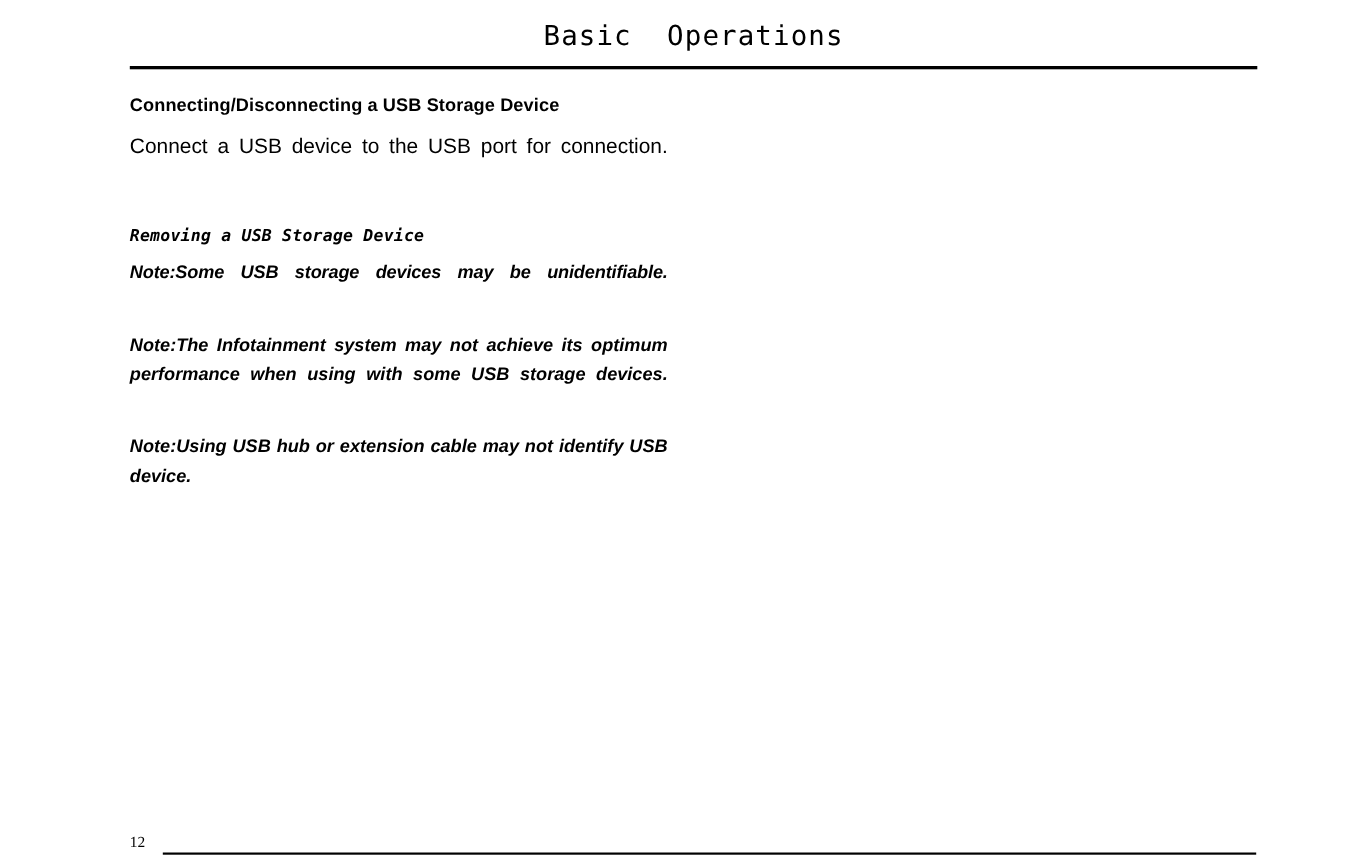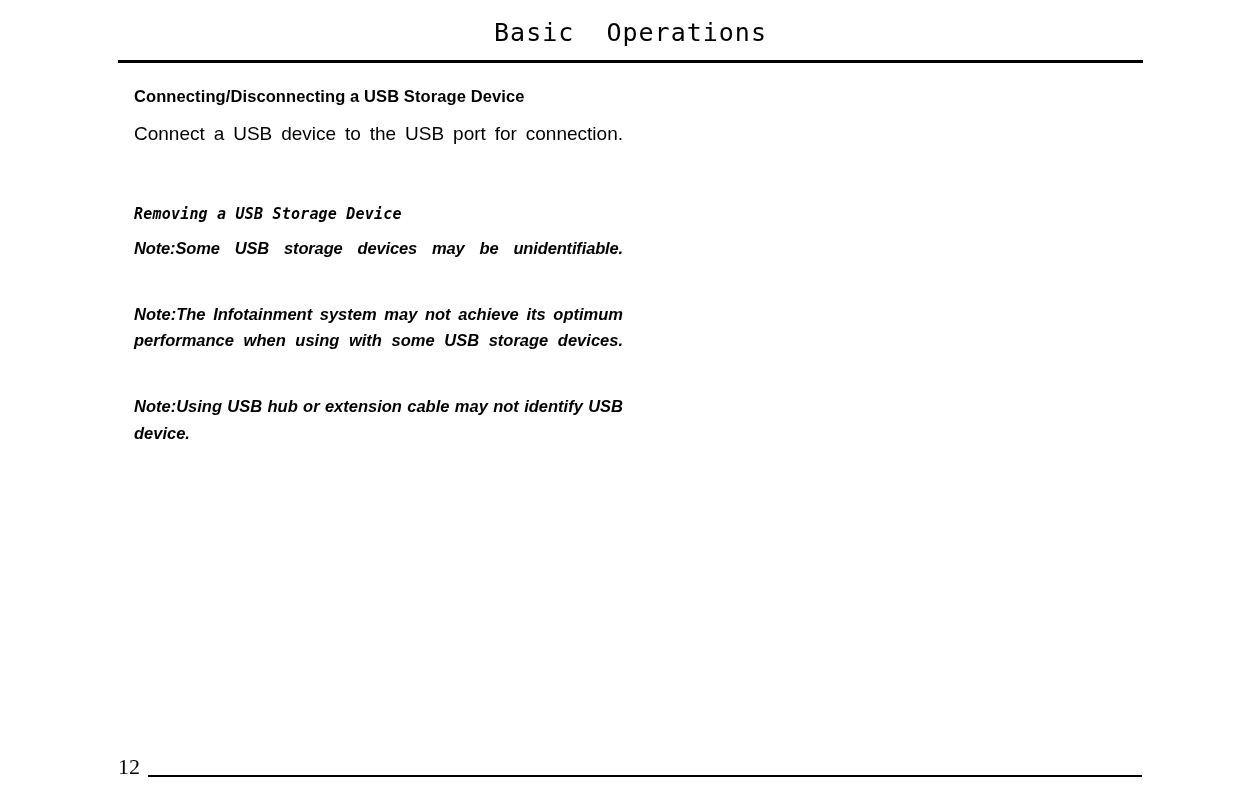--- a/index.html
+++ b/index.html
@@ -45,21 +45,20 @@
     height: 3px;
     background: #000000;
   }
 
   
   .content {
     position: absolute;
     left: 103px;
     top: 86px;
     width: 489px;
-    margin-left: 16px;
   }
 
   .h-sub {
     font-family: "Liberation Sans", sans-serif;
     font-weight: bold;
     font-size: 16.5px;
     line-height: 21px;
     margin: 0 0 14px 0;
     letter-spacing: 0.1px;
   }
@@ -109,21 +108,21 @@
     top: 775px;
     width: 994px;
     height: 2px;
     background: #000000;
   }
   .page-number {
     position: absolute;
     left: 103px;
     top: 756px;
     font-family: "Liberation Serif", serif;
-    font-size: 22px;
+    font-size: 14px;
     line-height: 22px;
   }
 </style>
 </head>
 <body>
 
 <div class="page">
 
   <div class="page-header">
     <div class="title">Basic  Operations</div>

